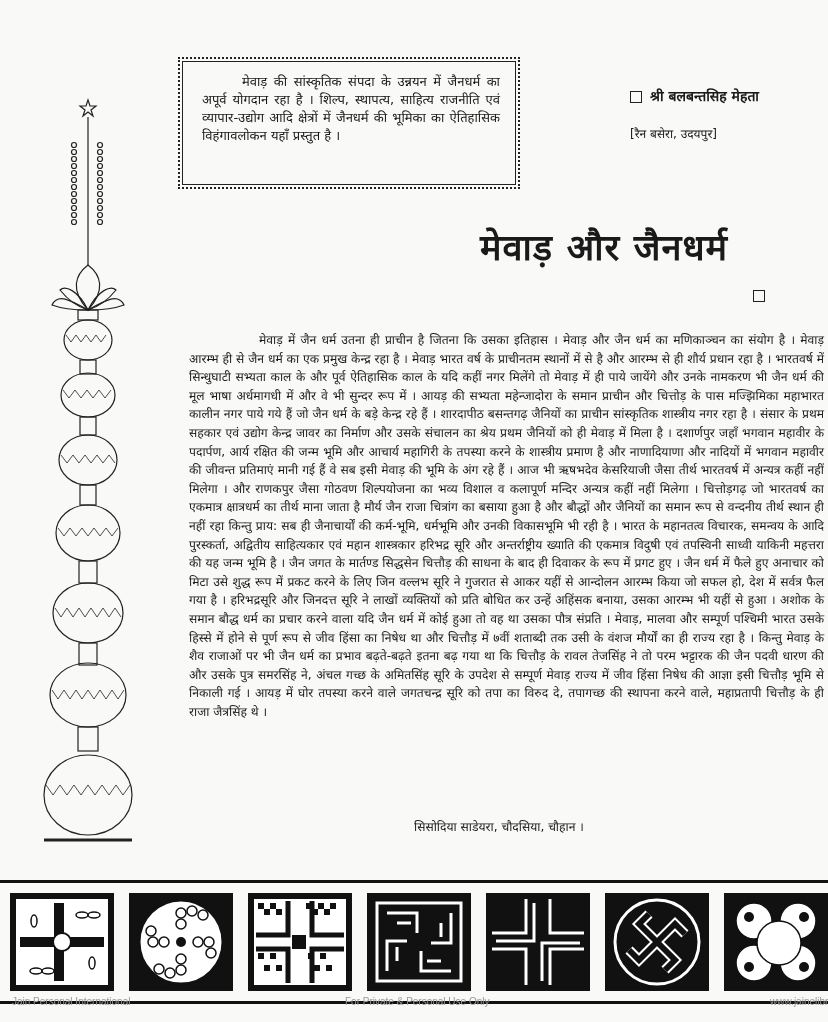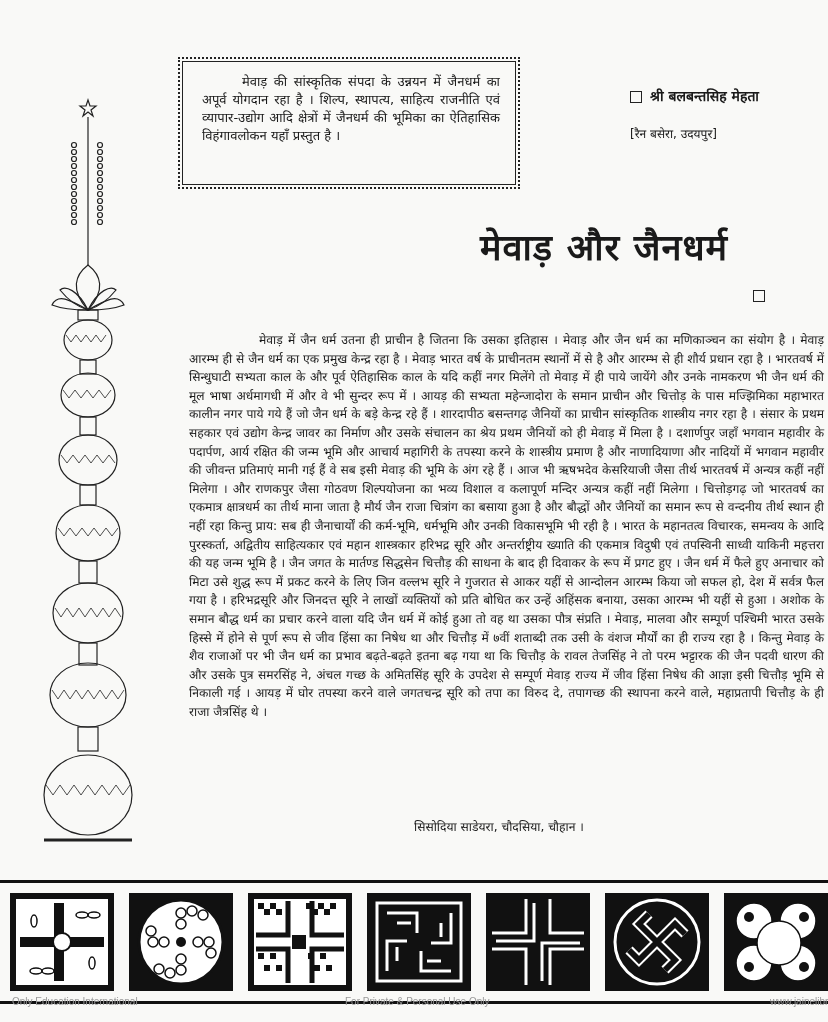--- a/index.html
+++ b/index.html
@@ -212,15 +212,15 @@
     </g>
     <g fill="#111">
         <circle cx="25" cy="24" r="5"></circle>
         <circle cx="80" cy="24" r="5"></circle>
         <circle cx="25" cy="74" r="5"></circle>
         <circle cx="80" cy="74" r="5"></circle>
       </g>
   </svg>
 </div>
 
-<div class="footer-note" style="left:12px;">Only Education International</div>
+<div class="footer-note" style="left:12px;">Jain Personal International</div>
 <div class="footer-note" style="left:345px;text-align:right;">For Private &amp; Personal Use Only</div>
 <div class="footer-note" style="left:770px;">www.jainelibrary.org</div>
 
 </body></html>

